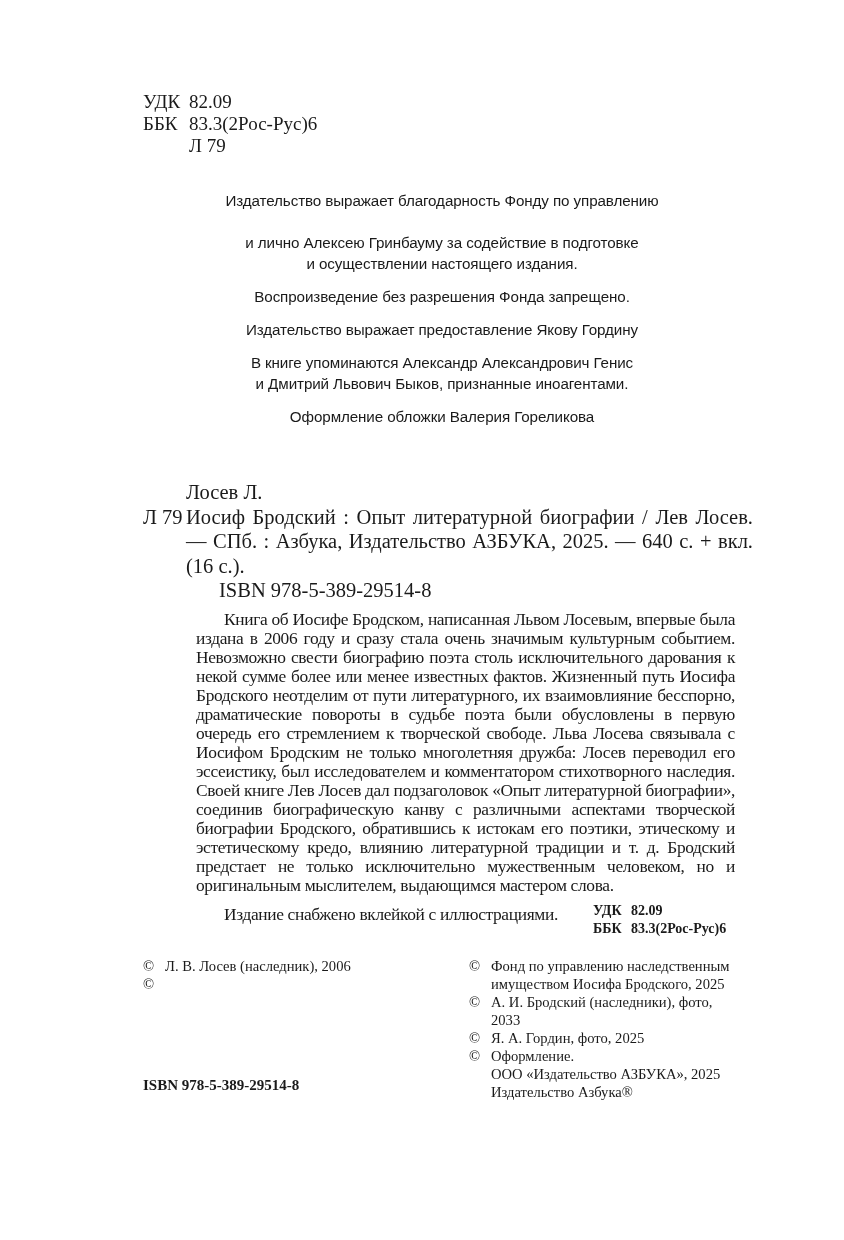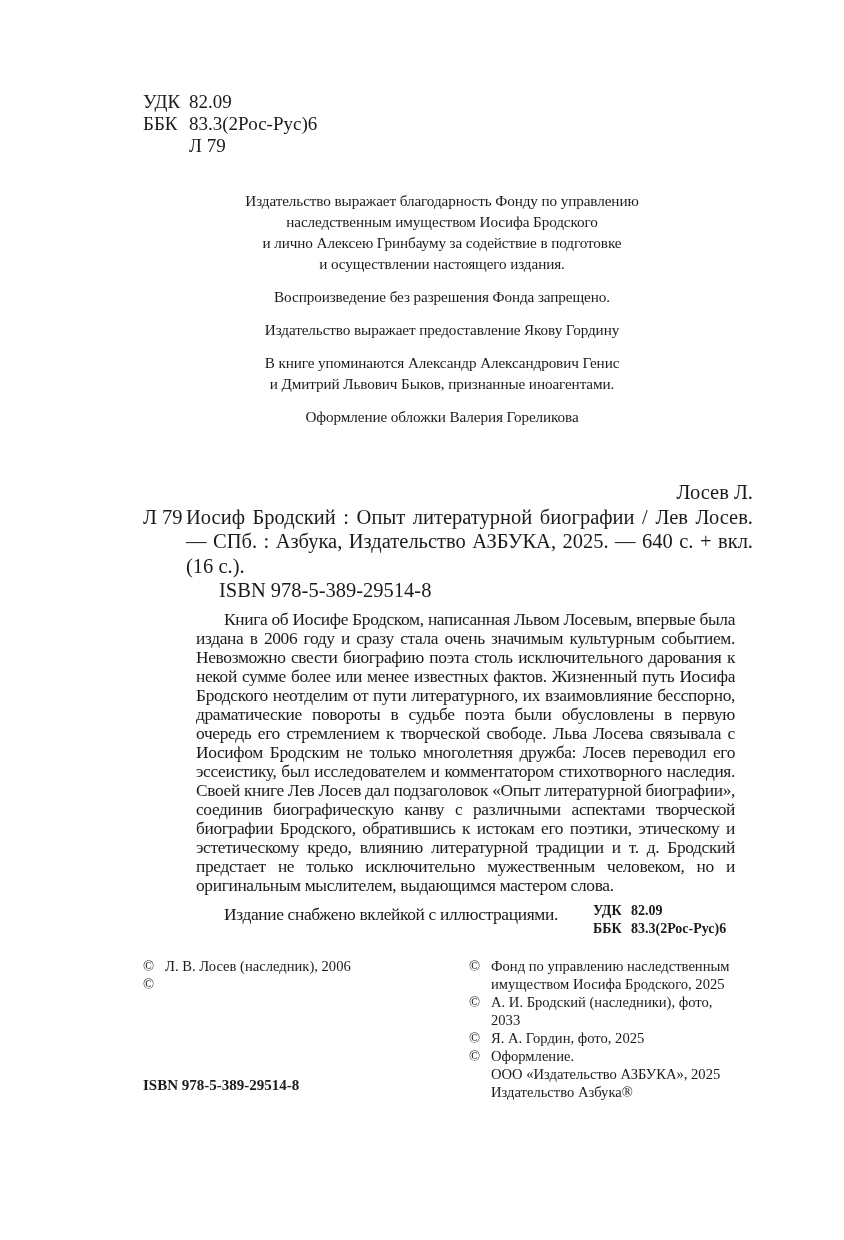--- a/index.html
+++ b/index.html
@@ -9,26 +9,26 @@
     font-family: "DejaVu Serif", serif;
   }
   .abs { position: absolute; }
   
   .cls { left: 143px; top: 91px; font-family: "Liberation Serif", serif; font-size: 19px; line-height: 22px; }
   .cls .row { display: flex; }
   .cls .k { width: 46px; }
   .cls .l79 { padding-left: 46px; }
 
   
-  .credits { left: 150px; width: 584px; top: 190px; text-align: center; font-family: Liberation Serif, serif; font-size: 15.2px; line-height: 21px; letter-spacing: -0.1px; }
+  .credits { left: 150px; width: 584px; top: 190px; text-align: center; font-family: Liberation Sans, sans-serif; font-size: 15.2px; line-height: 21px; letter-spacing: -0.1px; }
   .credits p { margin: 0 0 12px 0; }
 
   
   .card { left: 143px; top: 480px; width: 610px; font-family: "Liberation Serif", serif; font-size: 20.5px; line-height: 24.5px; }
-  .card .author { padding-left: 43px; margin: 0; text-align: right; }
+  .card .author { padding-left: 43px; margin: 0; }
   .card .entry { position: relative; padding-left: 43px; margin: 0; text-align: justify; }
   .card .code { position: absolute; left: 0; top: 0; }
   .card .isbn { padding-left: 76px; margin: 0; }
 
   .annot { left: 186px; top: 600px; width: 559px; font-family: "Liberation Serif", serif; font-size: 17.4px; line-height: 19px; text-align: justify; letter-spacing: -0.35px; }
   .annot p { margin: 10px; text-indent: 28px; }
 
   .cls2 { left: 593px; top: 902px; font-family: "Liberation Serif", serif; font-size: 14px; line-height: 18px; font-weight: bold; }
   .cls2 .row { display: flex; }
   .cls2 .k { width: 38px; }
@@ -50,21 +50,21 @@
     <span>82.09</span>
   </div>
   <div class="row">
     <span class="k">ББК</span>
     <span>83.3(2Рос-Рус)6</span>
   </div>
   <div class="l79">Л 79</div>
 </div>
 
 <div class="abs credits" id="credits">
-    <p><span>Издательство выражает благодарность Фонду по управлению</span><br><span>наследственным имуществом Иосифа Бродского</span><br><span>и лично Алексею Гринбауму за содействие в подготовке</span><br><span>и осуществлении настоящего издания.</span></p>
+    <p><span>Издательство выражает благодарность Фонду по управлению</span><br><br><span>и лично Алексею Гринбауму за содействие в подготовке</span><br><span>и осуществлении настоящего издания.</span></p>
     <p><span>Воспроизведение без разрешения Фонда запрещено.</span></p>
     <p><span>Издательство выражает предоставление Якову Гордину</span><br></p>
     <p><span>В книге упоминаются Александр Александрович Генис</span><br><span>и Дмитрий Львович Быков, признанные иноагентами.</span></p>
     <p><span>Оформление обложки Валерия Гореликова</span></p>
   </div>
 
 <div class="abs card">
   <p class="author">Лосев Л.</p>
   <p class="entry">
     <span class="code">Л 79</span>

